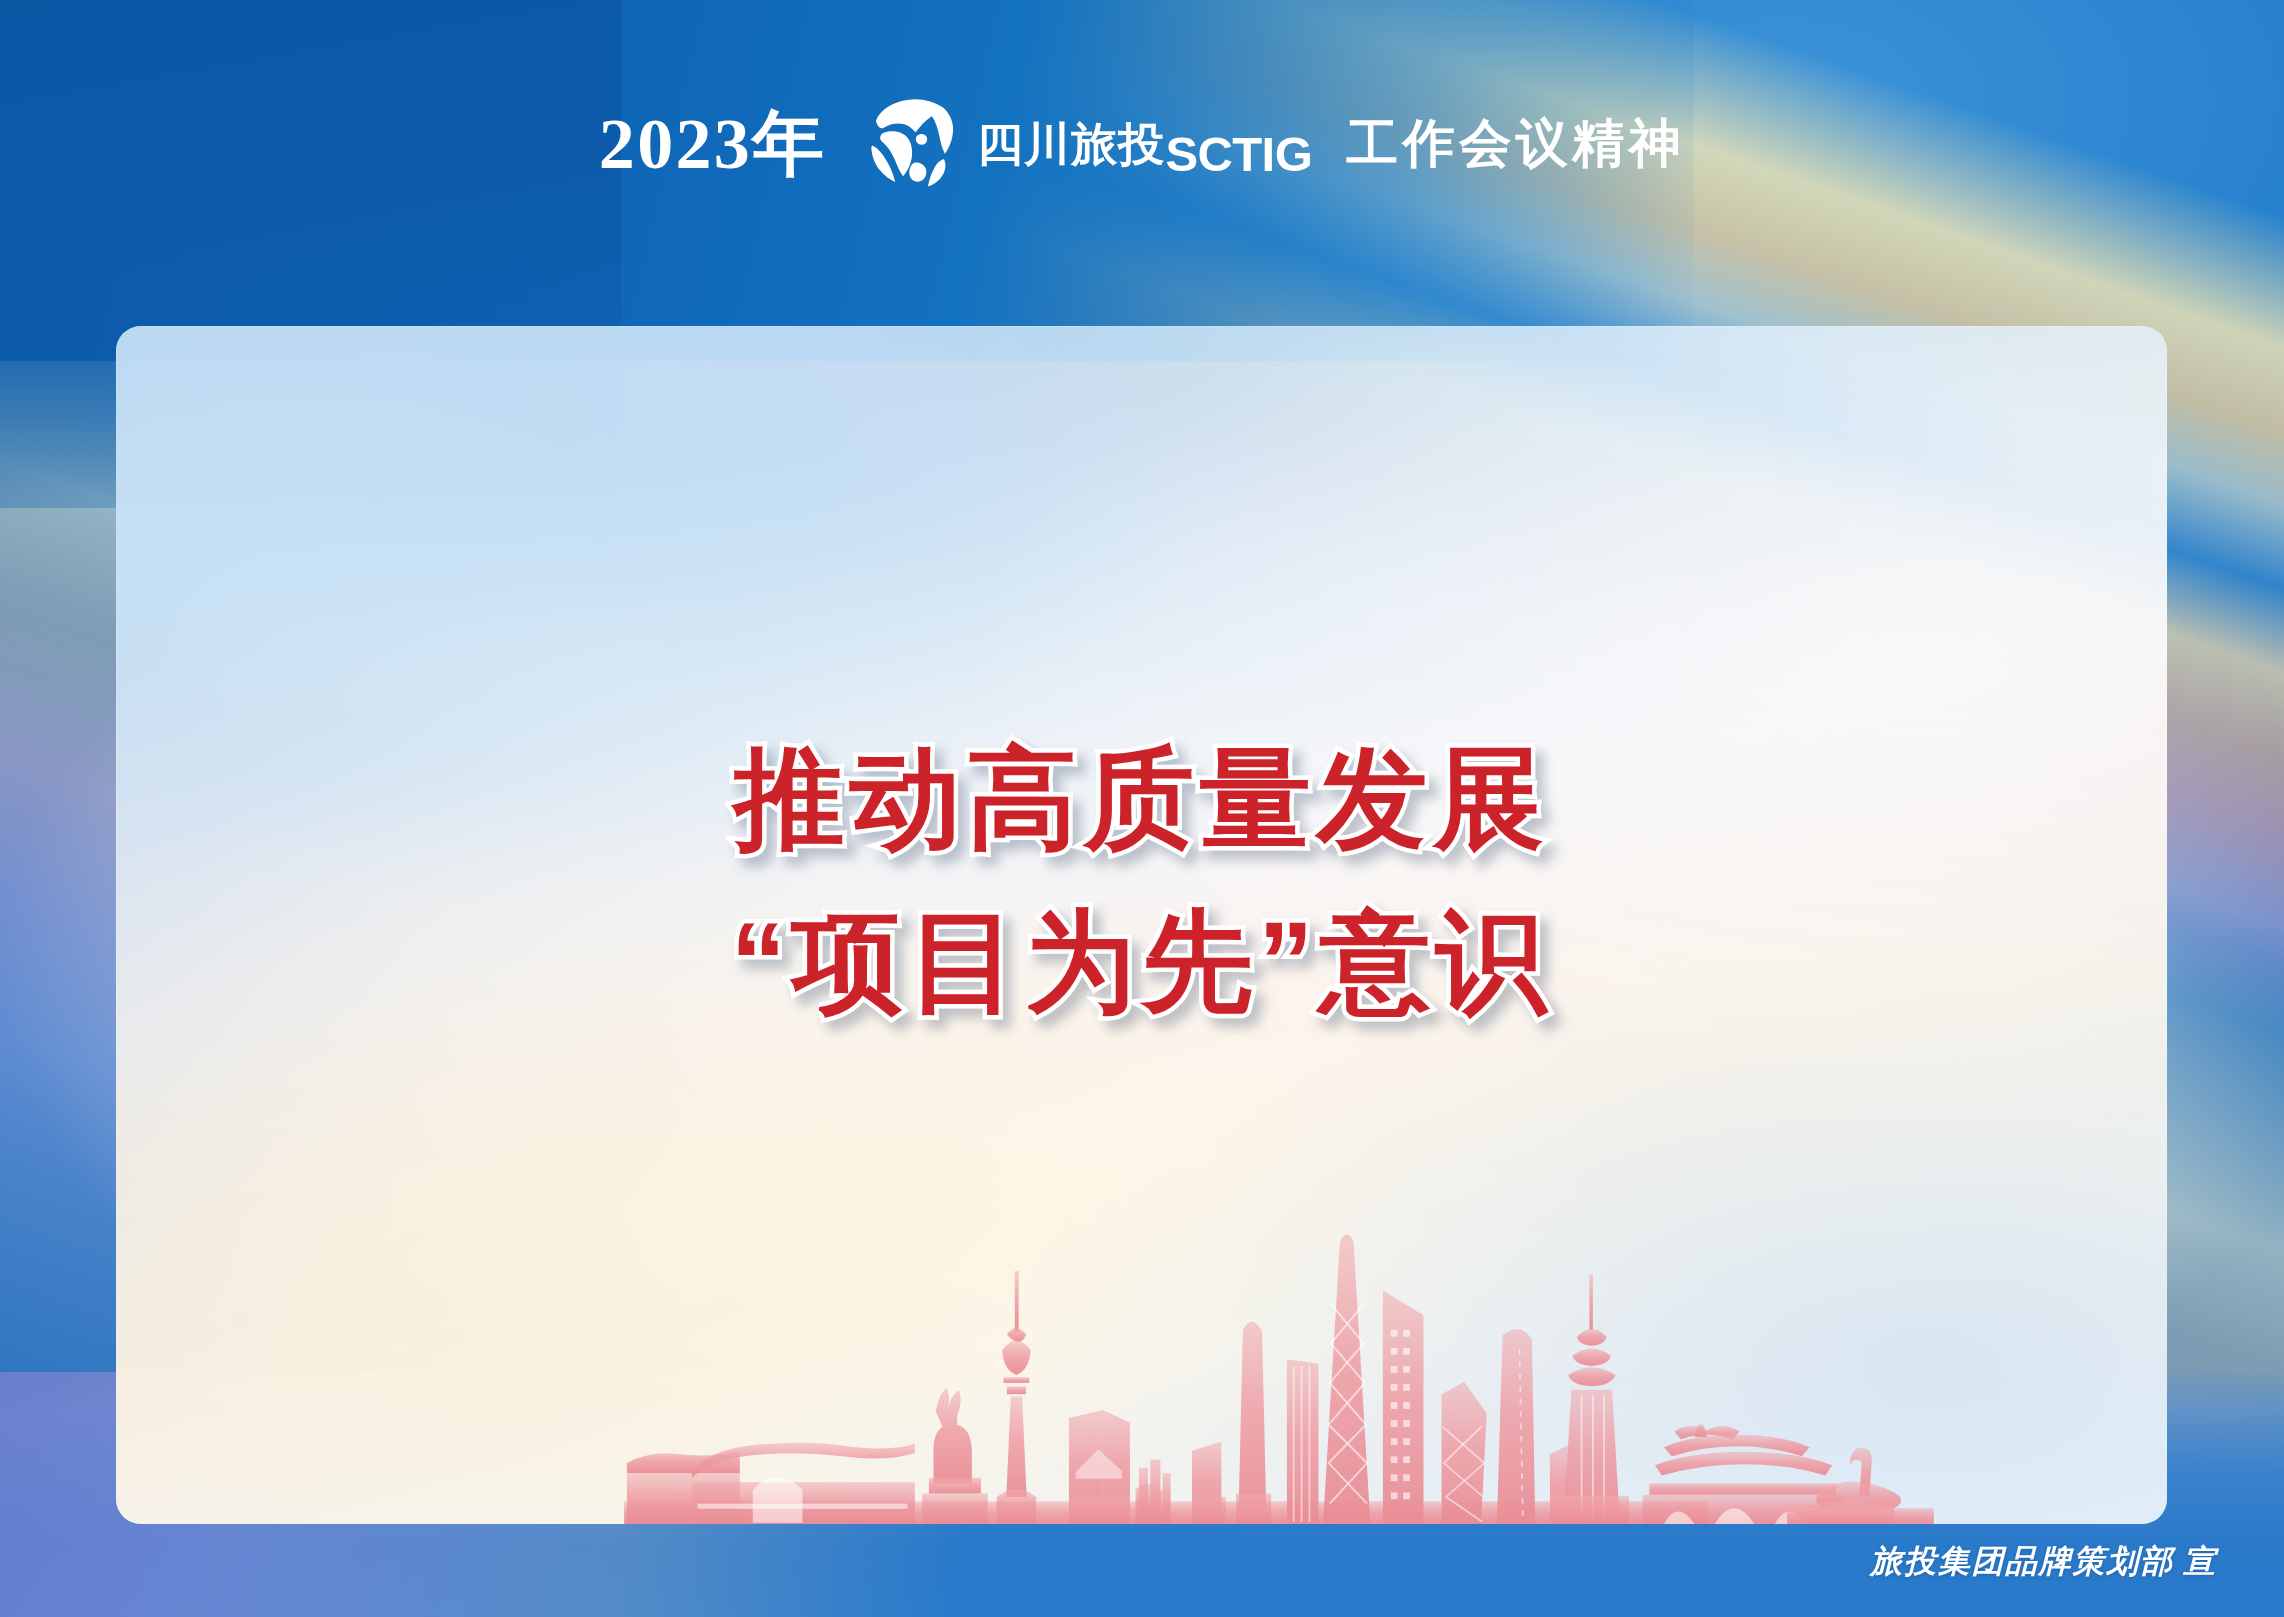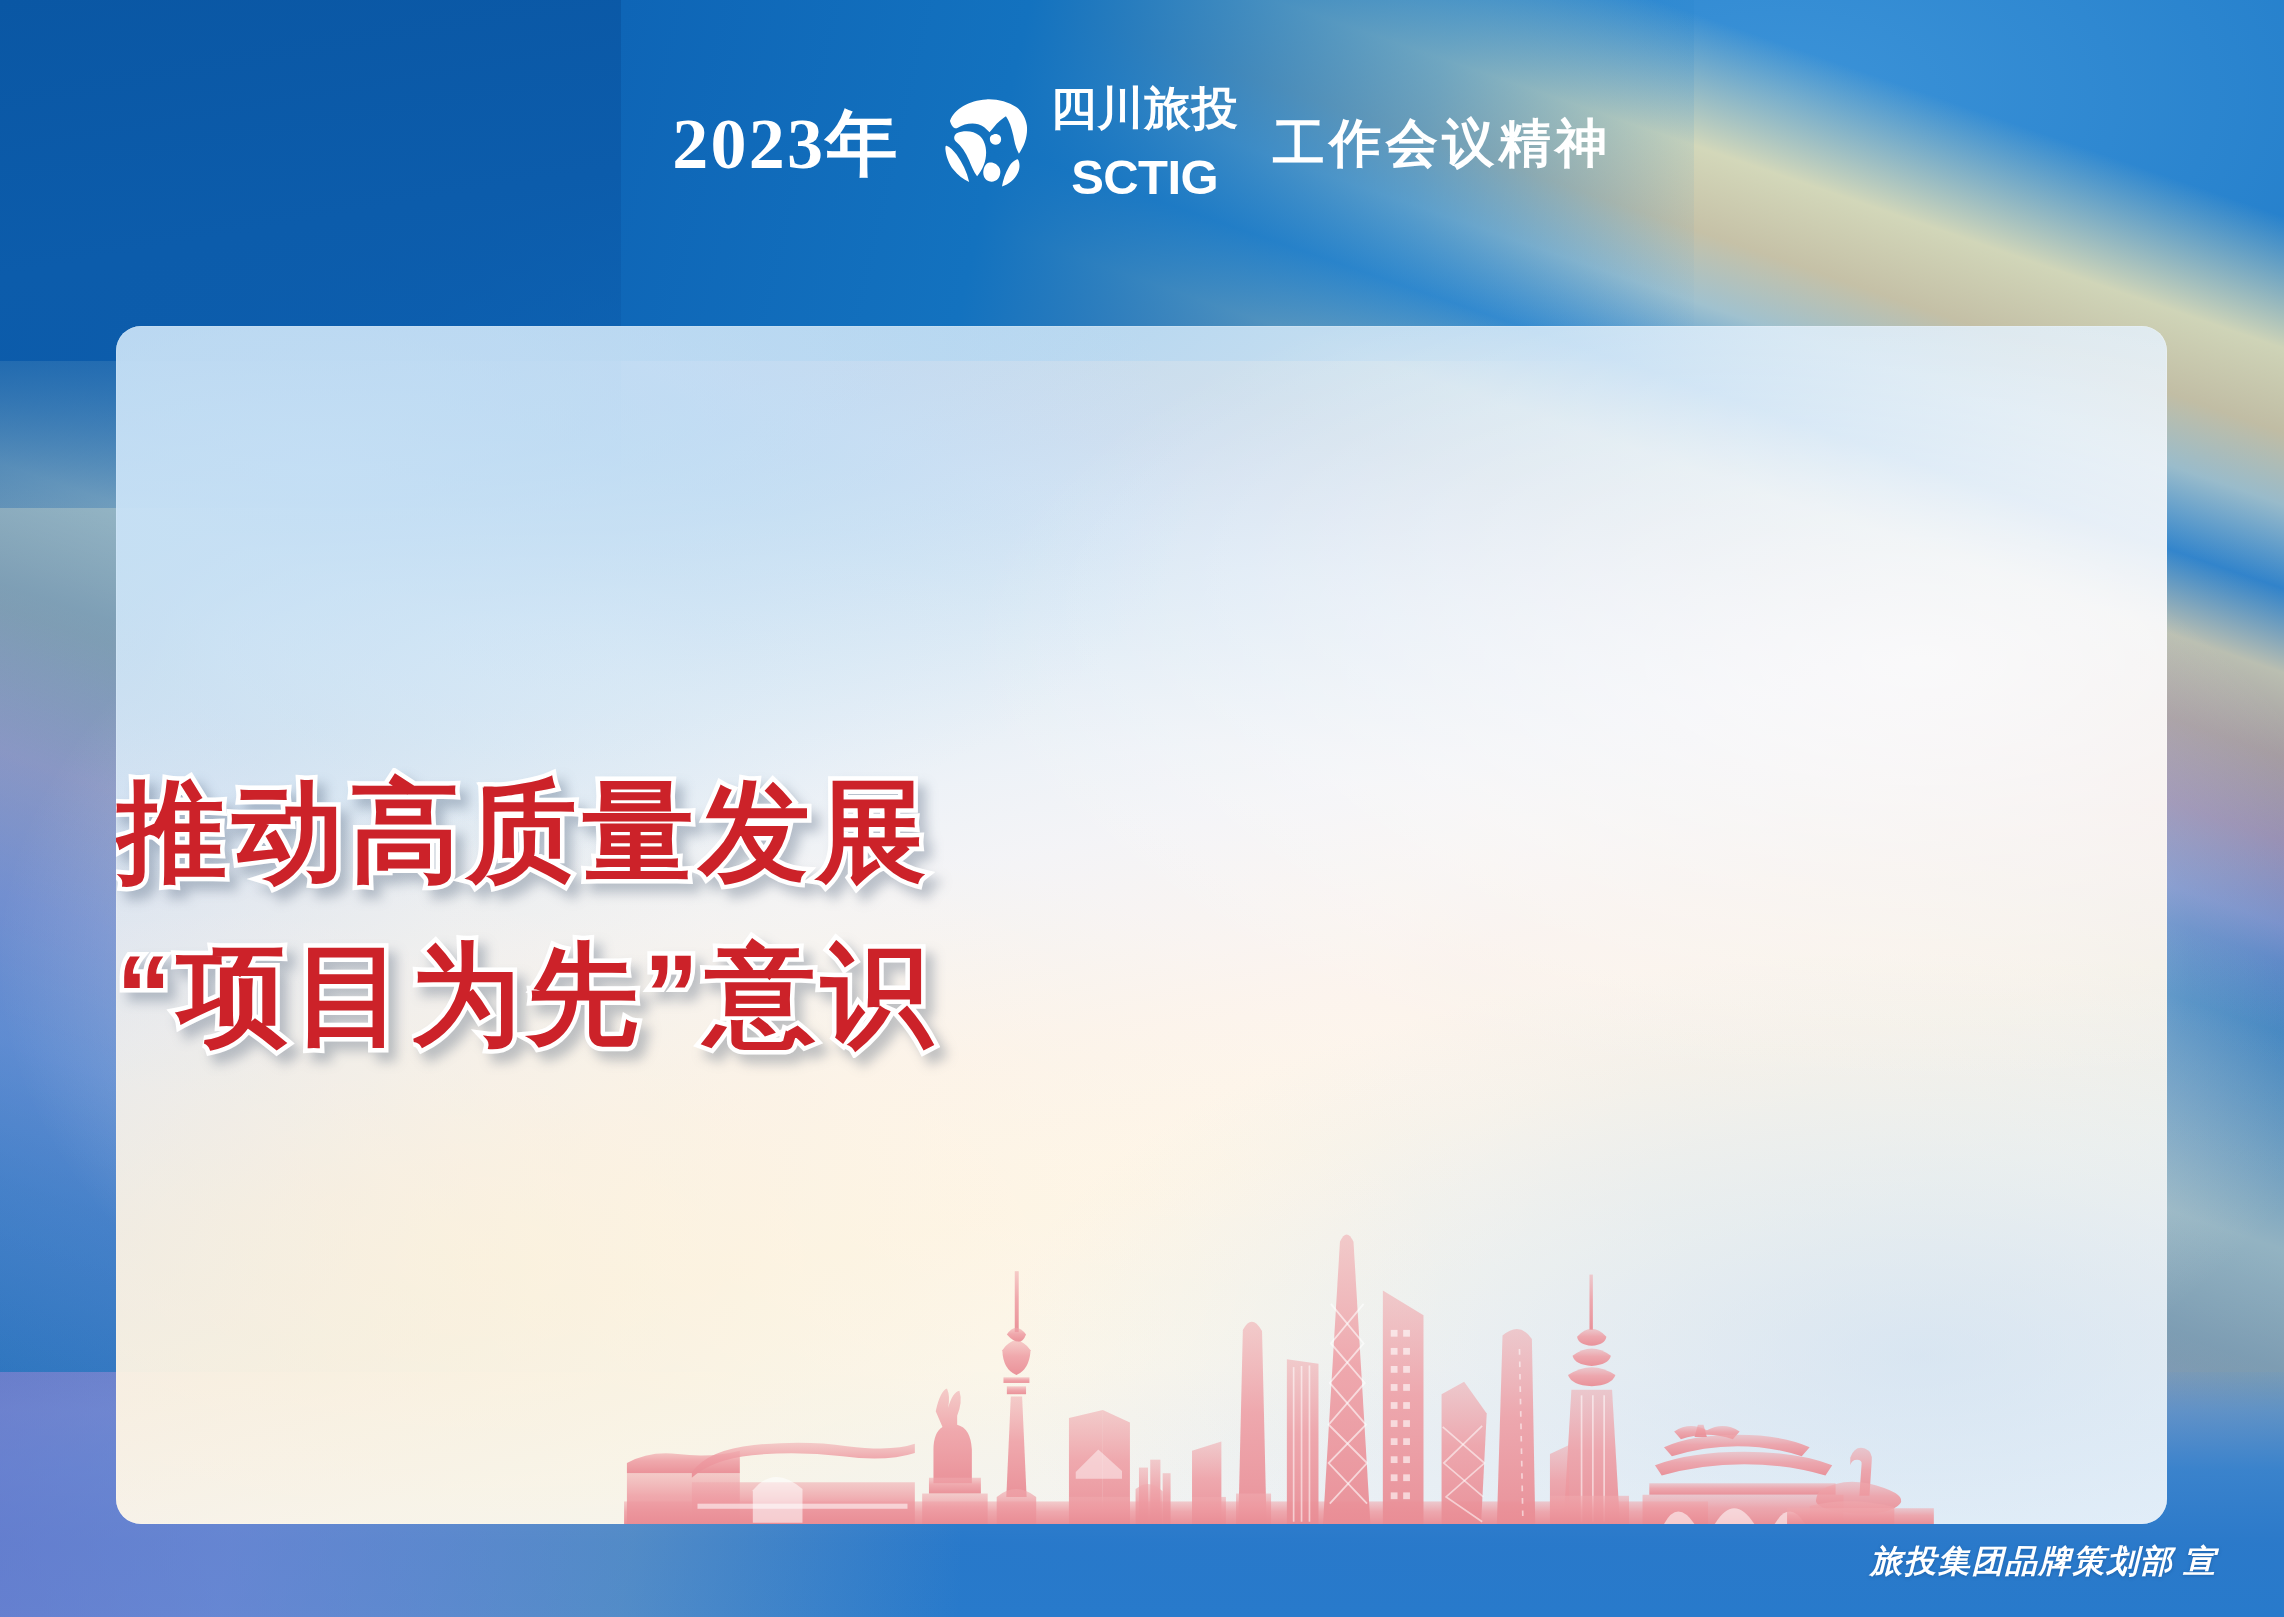--- a/index.html
+++ b/index.html
@@ -111,21 +111,21 @@
     color:#ffffff;
   }
   .year{
     font-family:"Liberation Serif","DejaVu Serif",serif;
     font-weight:700;font-size:72px;letter-spacing:2.3px;line-height:1;
     color:#fff;white-space:nowrap;
   }
   .logo{display:flex;align-items:center;gap:14.7px;}
   .logo-mark{width:102px;height:95px;display:block;}
   .logo-mark svg{display:block;width:102px;height:95px;}
-  .logo-words{display:flex;flex-direction:column;align-items:center;line-height:1;}
+  .logo-words{display:flex;flex-direction:row;align-items:center;line-height:1;}
   .logo-cn{
     font-family:"Liberation Sans","DejaVu Sans",sans-serif;
     font-weight:700;font-size:46px;letter-spacing:1.1px;color:#fff;
   }
   .logo-en{
     font-family:"Liberation Sans","DejaVu Sans",sans-serif;
     font-weight:700;font-size:49px;letter-spacing:-0.6px;color:#fff;margin-top:22px;
   }
   .meeting{
     font-family:"Liberation Serif","DejaVu Serif",serif;
@@ -161,21 +161,22 @@
 
   
   .skyline{
     position:absolute;left:0;right:0;bottom:0;height:316px;
     display:block;
   }
   .skyline svg{display:block;width:100%;height:316px;}
 
   
   .headline{
-    position:absolute;left:0;right:0;top:439px;
+    position:absolute;left:0;right:0;top:406px;
+    text-align:center;
     font-family:"Liberation Sans","DejaVu Sans",sans-serif;
     font-weight:700;
     color:#cc2229;
     line-height:1.22;
     letter-spacing:5.6px;
     -webkit-text-stroke:9px #ffffff;
     paint-order:stroke fill;
     filter:drop-shadow(8px 9px 5.6px rgba(40,60,90,.28));
     user-select:none;
   }

